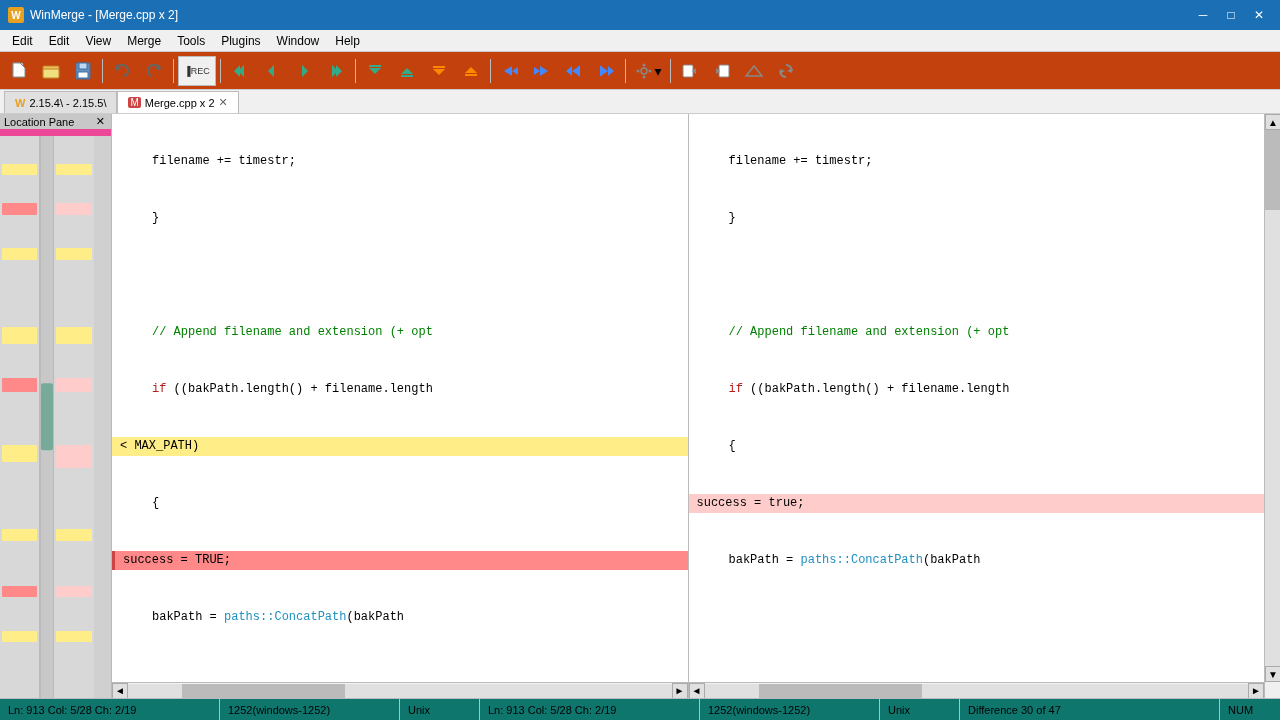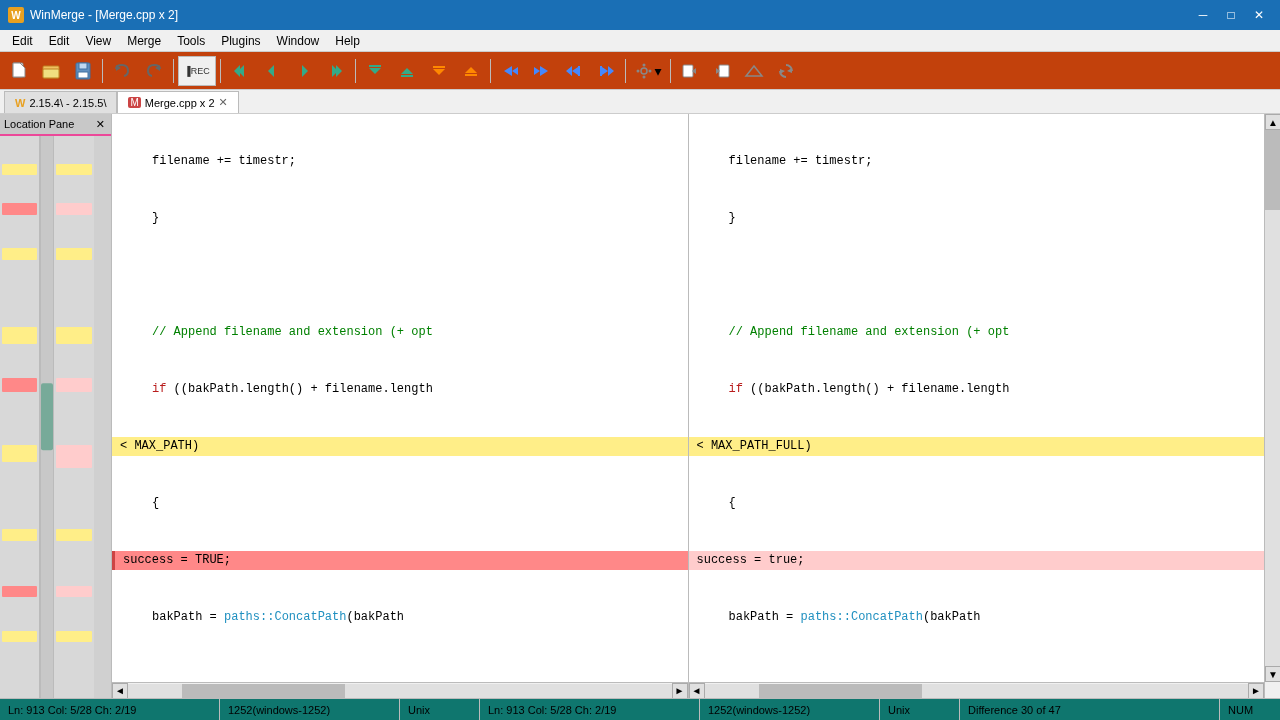--- a/index.html
+++ b/index.html
@@ -84,21 +84,21 @@
       width: 112px;
       background: #d0d0d0;
       border-right: 1px solid #bbb;
       display: flex;
       flex-direction: column;
       overflow: hidden;
     }
     #location-pane-header {
       height: 22px;
       background: #c8c8c8;
-      border-bottom: 2px solid #ec4899;
+      border-bottom: 7px solid #ec4899;
       display: flex;
       align-items: center;
       padding: 0 4px;
       font-size: 11px;
       justify-content: space-between;
     }
     #location-pane-body {
       flex: 1;
       display: flex;
       position: relative;
@@ -531,21 +531,20 @@
           </div>
         </div>
 
         <div class="code-pane">
           <div class="code-content">
             <span class="code-line line-normal">        filename += timestr;</span>
             <span class="code-line line-normal">    }</span>
             <span class="code-line line-normal">&nbsp;</span>
             <span class="code-line line-normal">    <span class="cm">// Append filename and extension (+ opt</span></span>
             <span class="code-line line-normal">    <span class="kw">if</span> ((bakPath.length() + filename.length</span>
-            <span class="code-line line-yellow">            &lt; MAX_PATH_FULL)</span>
             <span class="code-line line-normal">    {</span>
             <span class="code-line line-pink">        success = true;</span>
             <span class="code-line line-normal">        bakPath = <span style="color:#2090c0;">paths::ConcatPath</span>(bakPath</span>
             
             
             
             
             
             
             

